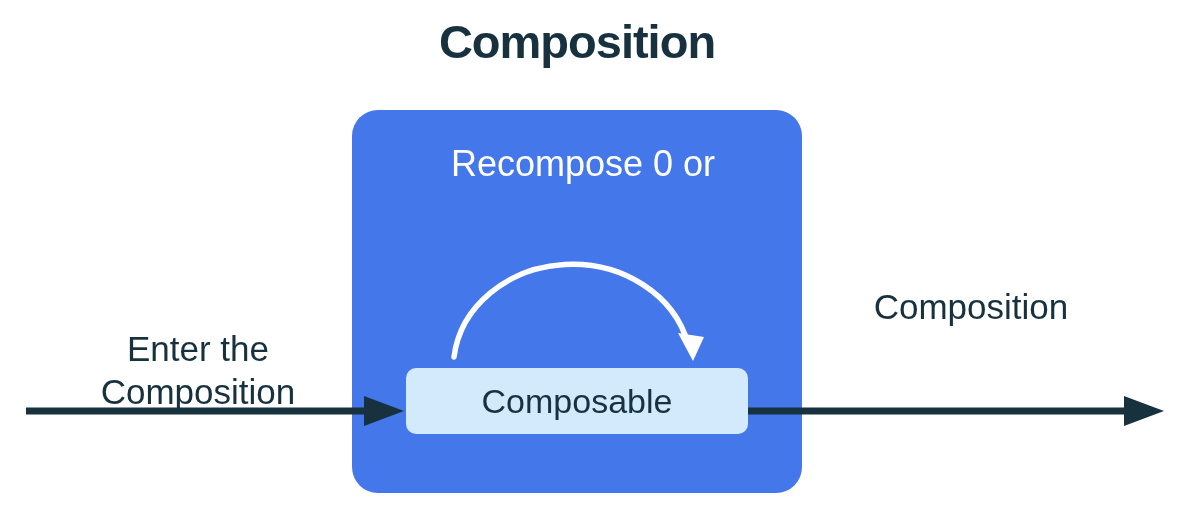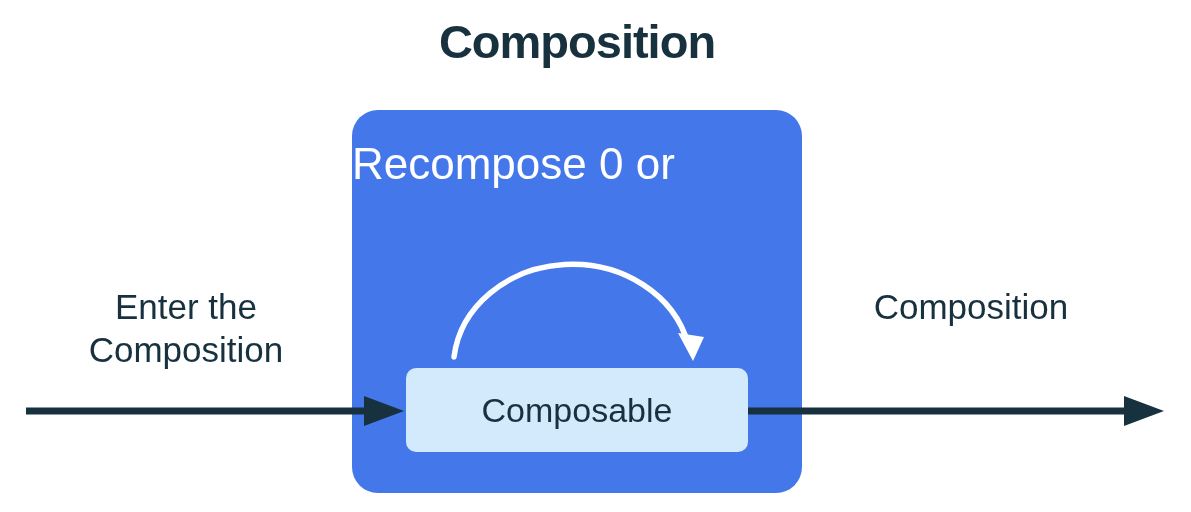--- a/index.html
+++ b/index.html
@@ -35,48 +35,48 @@
   .side-label {
     position: absolute;
     top: 285px;
     width: 352px;
     text-align: center;
     font-size: 35px;
     line-height: 43px;
     color: var(--ink-dark);
   }
   .side-label span { display: block; }
-  .side-label.left  { left: 10px; }
+  .side-label.left  { left: 22px; margin-top: 42px; }
   .side-label.right { left: 795px; }
   .composition-box {
     position: absolute;
     left: 352px;
     top: 110px;
     width: 450px;
     height: 383px;
     background: var(--box-blue);
     border-radius: 26px;
   }
   .recompose-label {
     position: absolute;
     top: 32px;
-    left: 0;
+    left: 6px;
     width: 100%;
-    text-align: left;
-    font-size: 44px;
+    text-align: center;
+    font-size: 36px;
     line-height: 43px;
     color: var(--arc-white);
   }
   .recompose-label span { display: block; }
   .composable-box {
     position: absolute;
     left: 406px;
     top: 368px;
     width: 342px;
-    height: 84px;
+    height: 66px;
     background: var(--composable-bg);
     border-radius: 10px;
     display: flex;
     align-items: center;
     justify-content: center;
   }
   .composable-box span {
     font-size: 34px;
     color: var(--ink-dark);
   }

